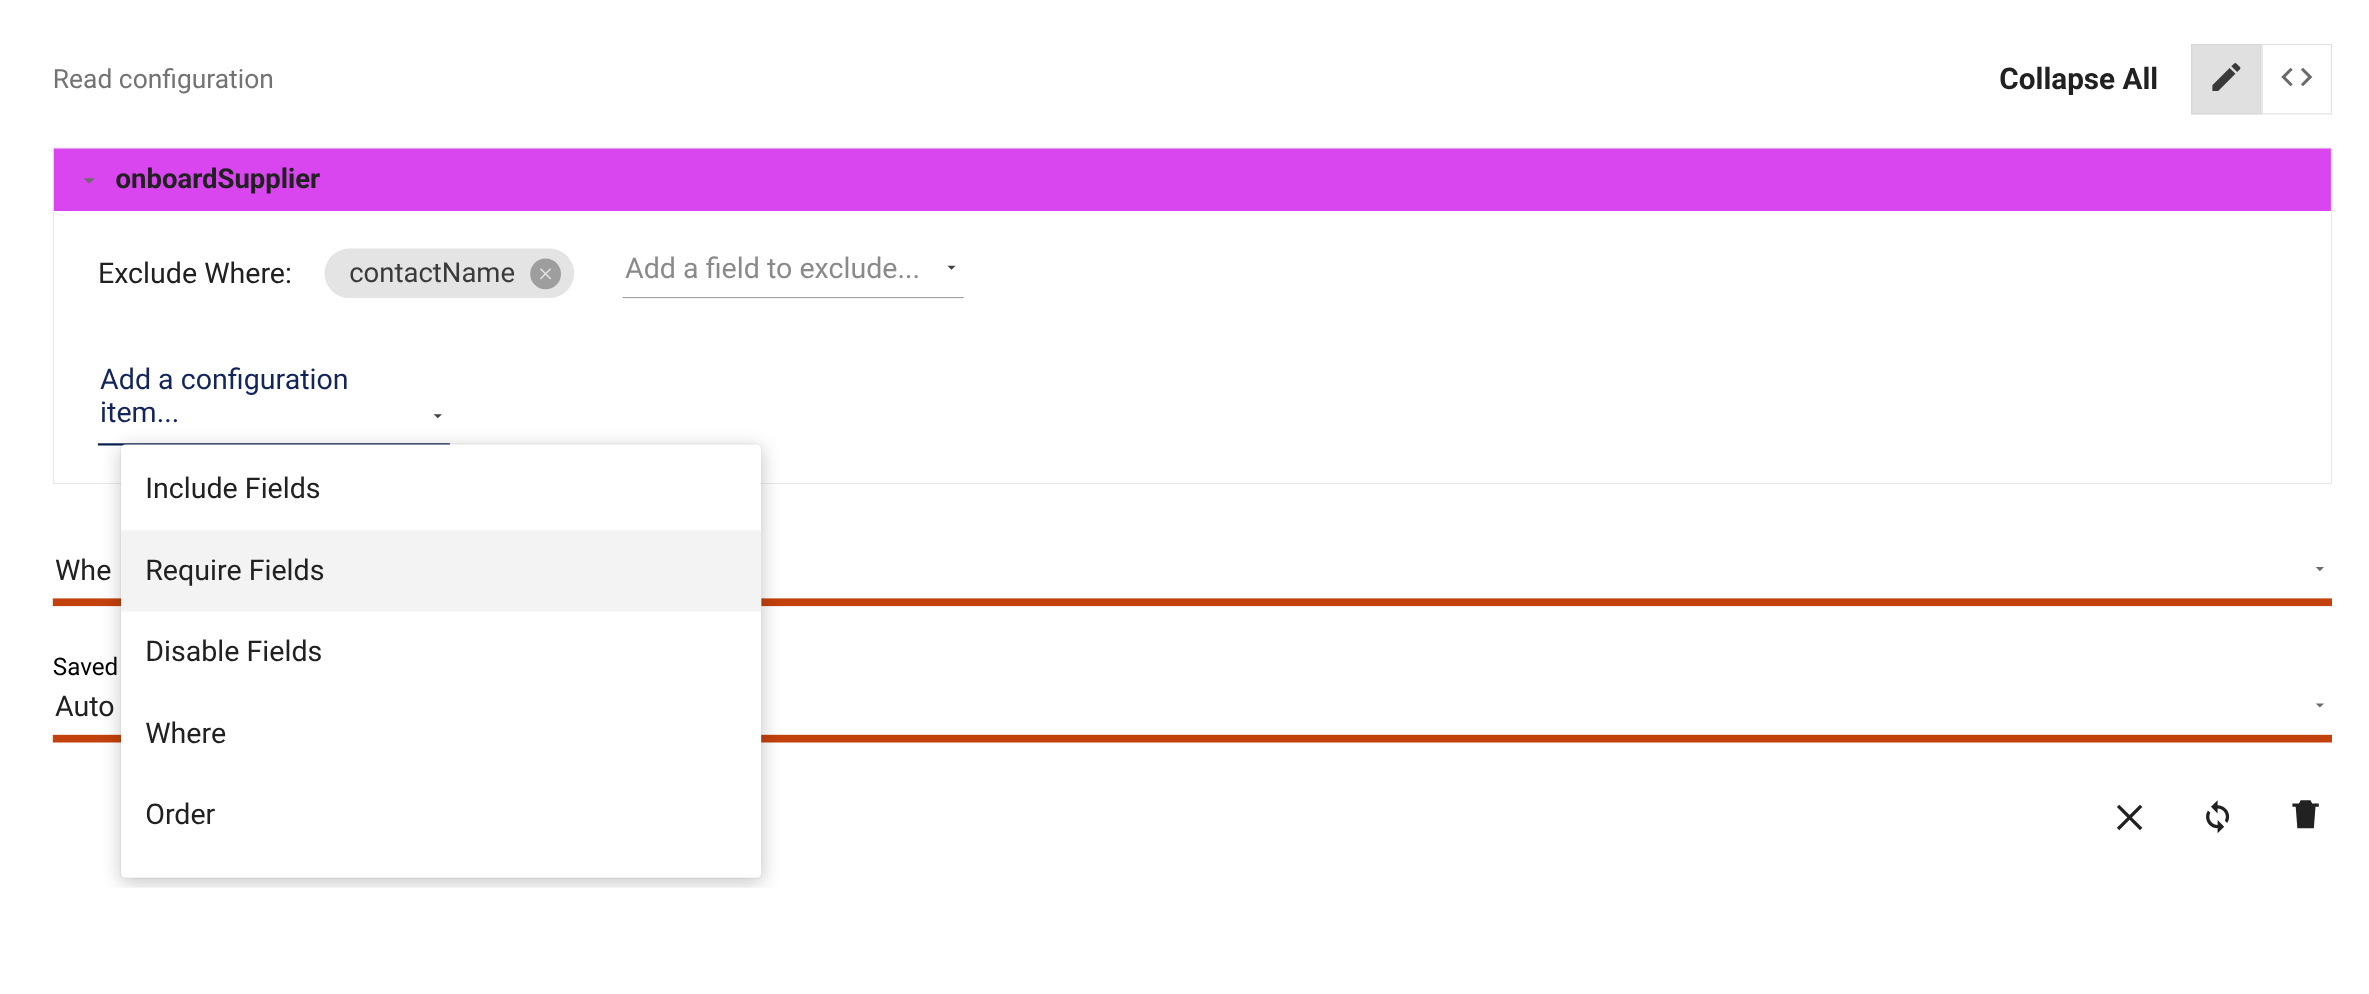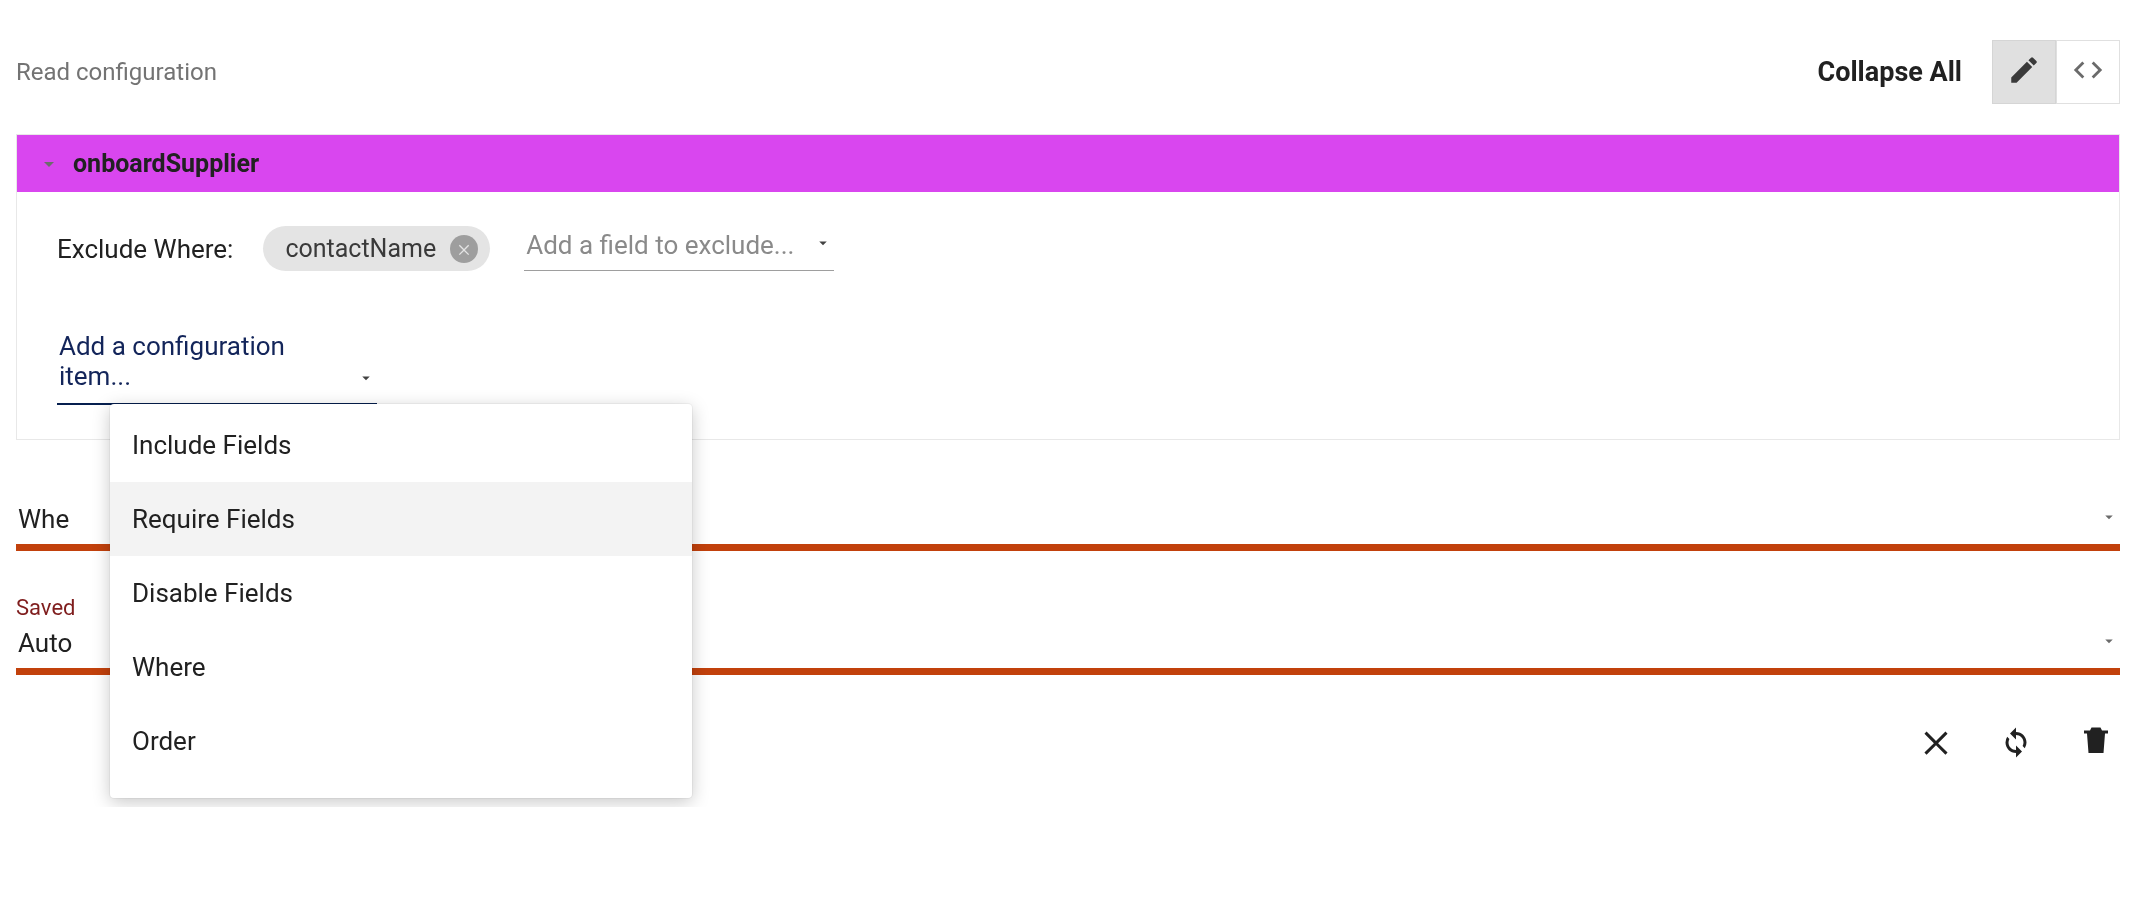--- a/index.html
+++ b/index.html
@@ -5,21 +5,21 @@
   * { box-sizing: border-box; }
   html, body {
     margin: 0;
     padding: 0;
     font-family: Roboto, "Helvetica Neue", Arial, sans-serif;
     background: #fff;
     color: #212121;
     width: 2154px;
   }
   .container {
-    padding: 40px 34px 40px 16px;
+    padding: 40px 34px 40px 48px;
     position: relative;
   }
   .top-bar {
     display: flex;
     align-items: center;
     margin-bottom: 30px;
   }
   .top-label {
     font-size: 24px;
     color: #737373;
@@ -163,21 +163,21 @@
   }
   .dropdown-item.hover {
     background: #f3f3f3;
   }
   .below-sections {
     margin-top: 58px;
   }
   .field-block { margin-bottom: 44px; }
   .small-label {
     font-size: 22px;
-    color: #7f1d1d;
+    color: #000000;
     margin-bottom: 2px;
   }
   .wide-select {
     display: flex;
     align-items: center;
     border-bottom: 7px solid #c2410c;
     padding: 6px 2px 10px 2px;
     width: 100%;
     cursor: pointer;
   }
@@ -252,21 +252,21 @@
           <span class="chip-remove">
             <span>
               <svg viewBox="0 0 24 24">
                   <path d="M18.3 5.71 12 12.01l-6.3-6.3-1.4 1.41 6.29 6.3-6.3 6.29 1.41 1.41 6.3-6.3 6.29 6.3 1.41-1.41-6.3-6.29 6.3-6.3z"></path>
                 </svg>
             </span>
           </span>
         </span>
 
 
-        <span class="underline-select" style="margin-left:18px;">
+        <span class="underline-select" style="margin-left:28px;">
           <span class="placeholder">Add a field to exclude...</span>
           <span class="caret">
             <svg viewBox="0 0 24 24">
                 <path d="M7 10l5 5 5-5z"></path>
               </svg>
           </span>
         </span>
       </div>
 
       <div class="config-select-row">

